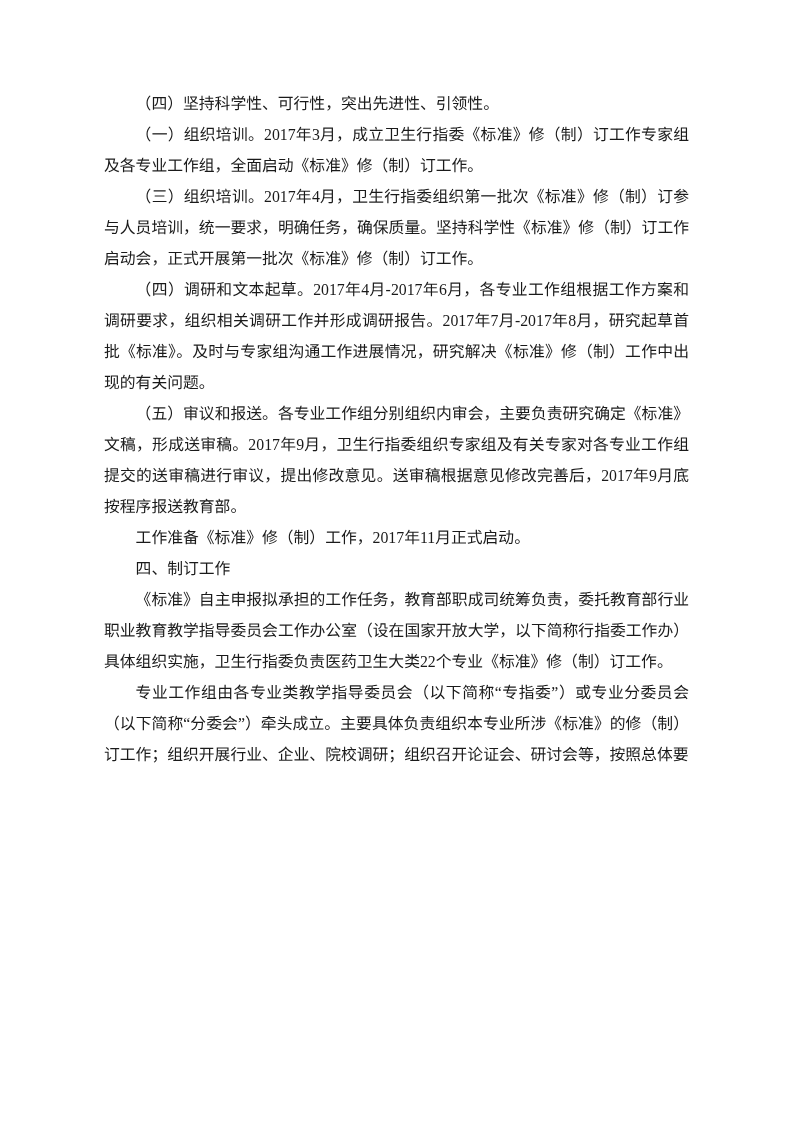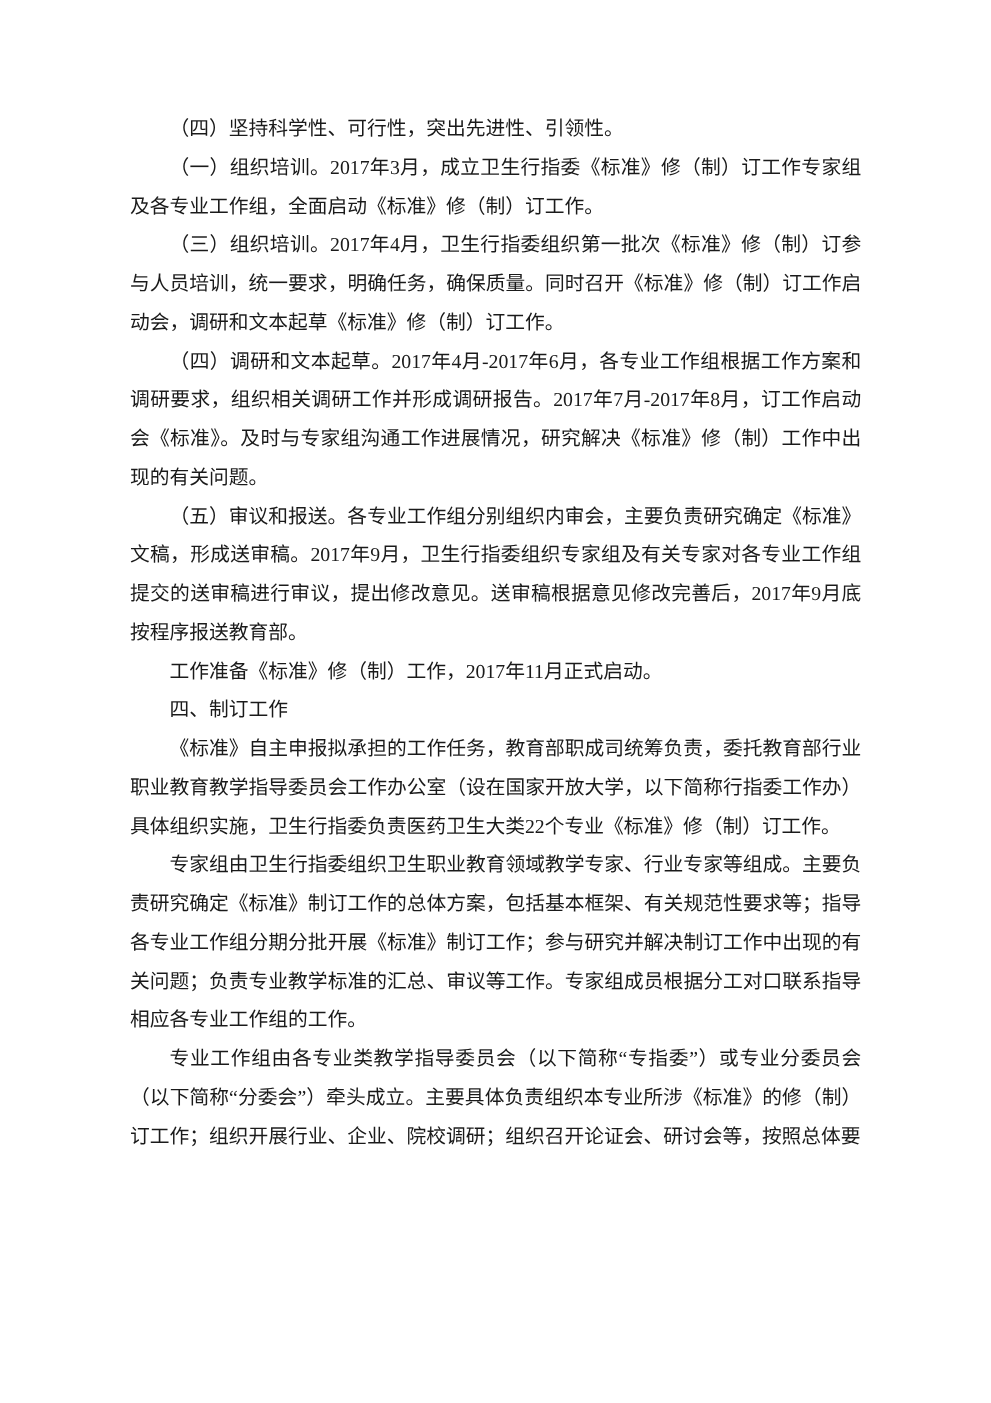--- a/index.html
+++ b/index.html
@@ -34,22 +34,21 @@
     overflow-wrap: break-word;
   }
 </style>
 </head>
 <body>
 
 <div class="page">
   <div class="doc-body">
       <p class="para">（四）坚持科学性、可行性，突出先进性、引领性。</p>
       <p class="para">（一）组织培训。2017年3月，成立卫生行指委《标准》修（制）订工作专家组及各专业工作组，全面启动《标准》修（制）订工作。</p>
-      <p class="para">（三）组织培训。2017年4月，卫生行指委组织第一批次《标准》修（制）订参与人员培训，统一要求，明确任务，确保质量。同时召开《标准》修（制）订工作启动会，调研和文本起草《标准》修（制）订工作。</p>
-      <p class="para">（四）调研和文本起草。2017年4月-2017年6月，各专业工作组根据工作方案和调研要求，组织相关调研工作并形成调研报告。2017年7月-2017年8月，订工作启动会《标准》。及时与专家组沟通工作进展情况，研究解决《标准》修（制）工作中出现的有关问题。</p>
+      <p class="para">（三）组织培训。2017年4月，卫生行指委组织第一批次《标准》修（制）订参与人员培训，统一要求，明确任务，确保质量。坚持科学性《标准》修（制）订工作启动会，正式开展第一批次《标准》修（制）订工作。</p>
+      <p class="para">（四）调研和文本起草。2017年4月-2017年6月，各专业工作组根据工作方案和调研要求，组织相关调研工作并形成调研报告。2017年7月-2017年8月，研究起草首批《标准》。及时与专家组沟通工作进展情况，研究解决《标准》修（制）工作中出现的有关问题。</p>
       <p class="para">（五）审议和报送。各专业工作组分别组织内审会，主要负责研究确定《标准》文稿，形成送审稿。2017年9月，卫生行指委组织专家组及有关专家对各专业工作组提交的送审稿进行审议，提出修改意见。送审稿根据意见修改完善后，2017年9月底按程序报送教育部。</p>
       <p class="para">工作准备《标准》修（制）工作，2017年11月正式启动。</p>
       <p class="para">四、制订工作</p>
       <p class="para">《标准》自主申报拟承担的工作任务，教育部职成司统筹负责，委托教育部行业职业教育教学指导委员会工作办公室（设在国家开放大学，以下简称行指委工作办）具体组织实施，卫生行指委负责医药卫生大类22个专业《标准》修（制）订工作。</p>
-      <p class="para">专家组由卫生行指委组织卫生职业教育领域教学专家、行业专家等组成。主要负责研究确定《标准》制订工作的总体方案，包括基本框架、有关规范性要求等；指导各专业工作组分期分批开展《标准》制订工作；参与研究并解决制订工作中出现的有关问题；负责专业教学标准的汇总、审议等工作。专家组成员根据分工对口联系指导相应各专业工作组的工作。</p>
       <p class="para">专业工作组由各专业类教学指导委员会（以下简称“专指委”）或专业分委员会（以下简称“分委会”）牵头成立。主要具体负责组织本专业所涉《标准》的修（制）订工作；组织开展行业、企业、院校调研；组织召开论证会、研讨会等，按照总体要</p>
     </div>
 </div>
 
 </body></html>

